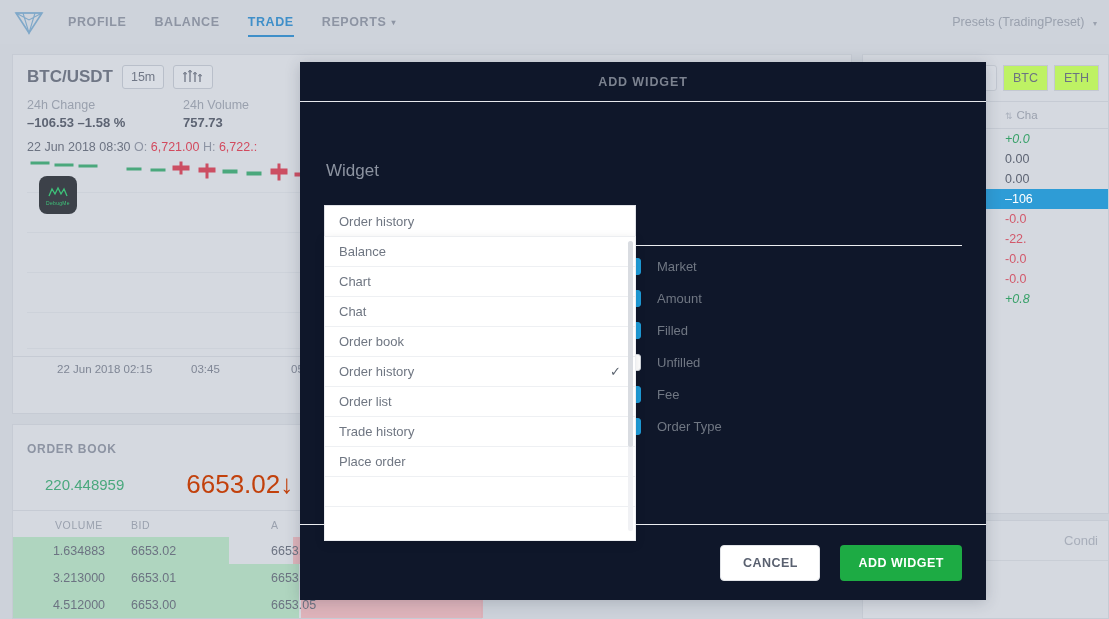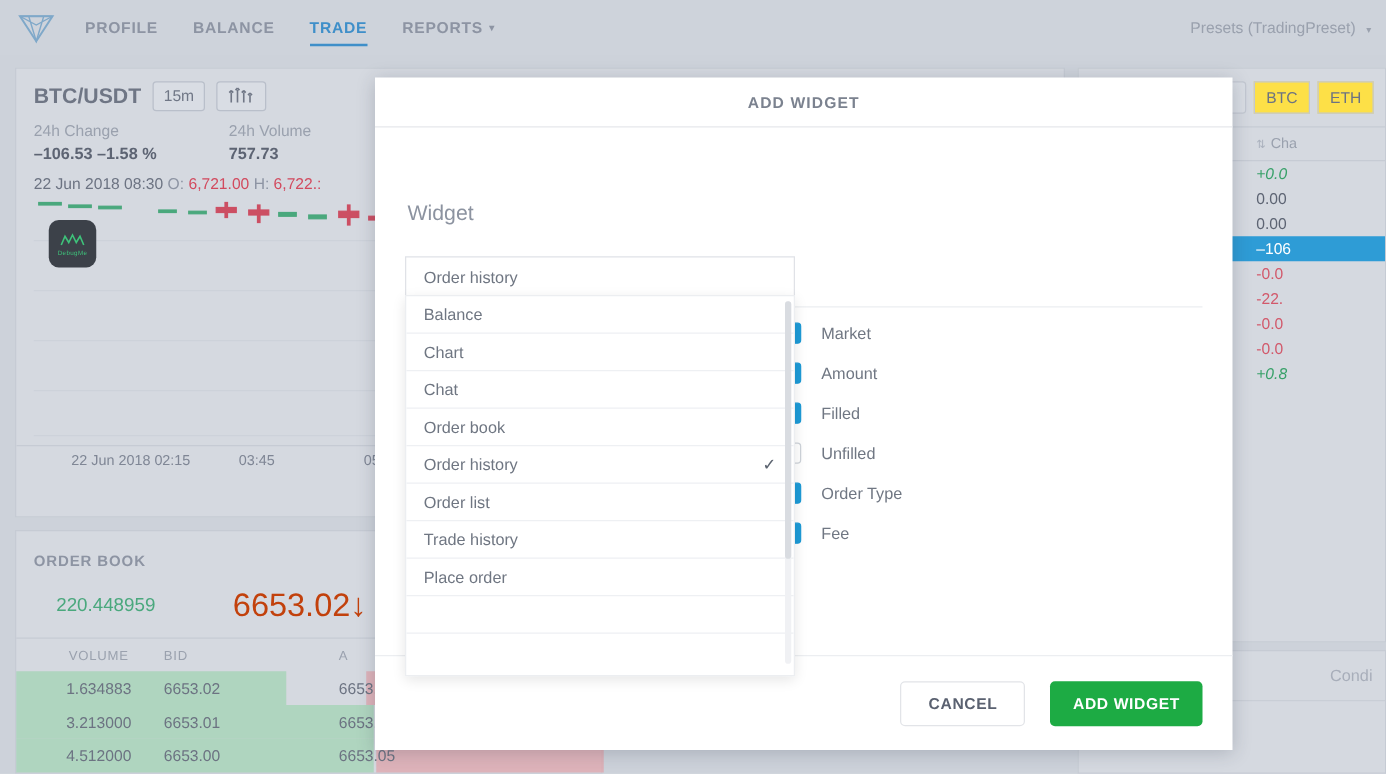--- a/index.html
+++ b/index.html
@@ -101,21 +101,21 @@
   .mkt-panel {
     position: absolute; left: 862px; top: 54px; width: 247px; height: 460px;
     background: #d5d9e0; border: 1px solid #c6cbd4;
   }
   .mkt-top { display: flex; align-items: center; padding: 10px 8px; gap: 6px; }
   .mkt-search {
     width: 126px; height: 26px; border: 1px solid #c3c8d1; border-radius: 3px;
     background: #d9dde4; display: flex; align-items: center; padding-left: 8px;
   }
   .mkt-tab {
-    height: 26px; min-width: 40px; border: 1px solid #c3c8d1; background: #fde047;
+    height: 26px; min-width: 40px; border: 1px solid #c3c8d1; background: #bef264;
     font-size: 12.5px; color: #6c7382; display: flex; align-items: center;
     justify-content: center; padding: 0 9px; cursor: pointer;
   }
   .mkt-thead {
     display: flex; border-top: 1px solid #c6cbd4; border-bottom: 1px solid #c6cbd4;
     font-size: 11.5px; color: #9aa1ae; padding: 7px 0 7px 0;
   }
   .th-cur { width: 136px; padding-left: 10px; } .th-chg { width: 100px; padding-left: 6px; }
   .sorticon { font-size: 9px; margin-right: 4px; color: #aab1bd; }
   .mkt-row { display: flex; height: 20px; align-items: center; font-size: 12.5px; color: #5d6473; }
@@ -131,21 +131,21 @@
   }
   .cond-row { position: relative; height: 40px; border-bottom: 1px solid #c9ced6;
               display: flex; align-items: center; justify-content: flex-end; padding-right: 10px; }
   .cond-row::before { content:""; position:absolute; left:0; top:0; bottom:0; width:2px; background:#4a77b5; }
   .cond-txt { font-size: 13px; color: #a8aeba; }
   .br-price { font-size: 12.5px; color: #6c7382; padding: 14px 0 0 10px; }
 
   
   .modal {
     position: absolute; left: 300px; top: 62px; width: 686px; height: 538px;
-    background: #ffffff; box-shadow: 0 2px 14px rgba(40,50,70,.22); z-index: 50;
+    background: #0f172a; box-shadow: 0 2px 14px rgba(40,50,70,.22); z-index: 50;
     display: flex; flex-direction: column;
   }
   .modal-title {
     height: 40px; display: flex; align-items: center; justify-content: center;
     font-size: 12.5px; font-weight: bold; letter-spacing: .9px; color: #7b828f;
     border-bottom: 1px solid #e6e8ec;
   }
   .modal-body { flex: 1; position: relative; padding: 26px 26px 0 26px; }
   .section-label { font-size: 17px; color: #8c93a0; font-weight: normal; margin-top: 33px; }
 
@@ -477,27 +477,27 @@
           <div class="cb-label">Filled</div>
         </div>
         <div class="cb-row">
           <div class="cb"></div>
           <div class="cb-label">Unfilled</div>
         </div>
         <div class="cb-row">
           <div class="cb on">
               <span class="cb-tick">✓</span>
             </div>
+          <div class="cb-label">Fee</div>
+        </div>
+        <div class="cb-row">
+          <div class="cb on">
+              <span class="cb-tick">✓</span>
+            </div>
           <div class="cb-label">Order Type</div>
-        </div>
-        <div class="cb-row">
-          <div class="cb on">
-              <span class="cb-tick">✓</span>
-            </div>
-          <div class="cb-label">Fee</div>
         </div>
       </div>
 
       <div class="widget-select">Order history</div>
       <div class="dropdown">
         <div class="dd-scroll">
           <div class="dd-item">
               <span>Balance</span>
             </div>
           <div class="dd-item">

